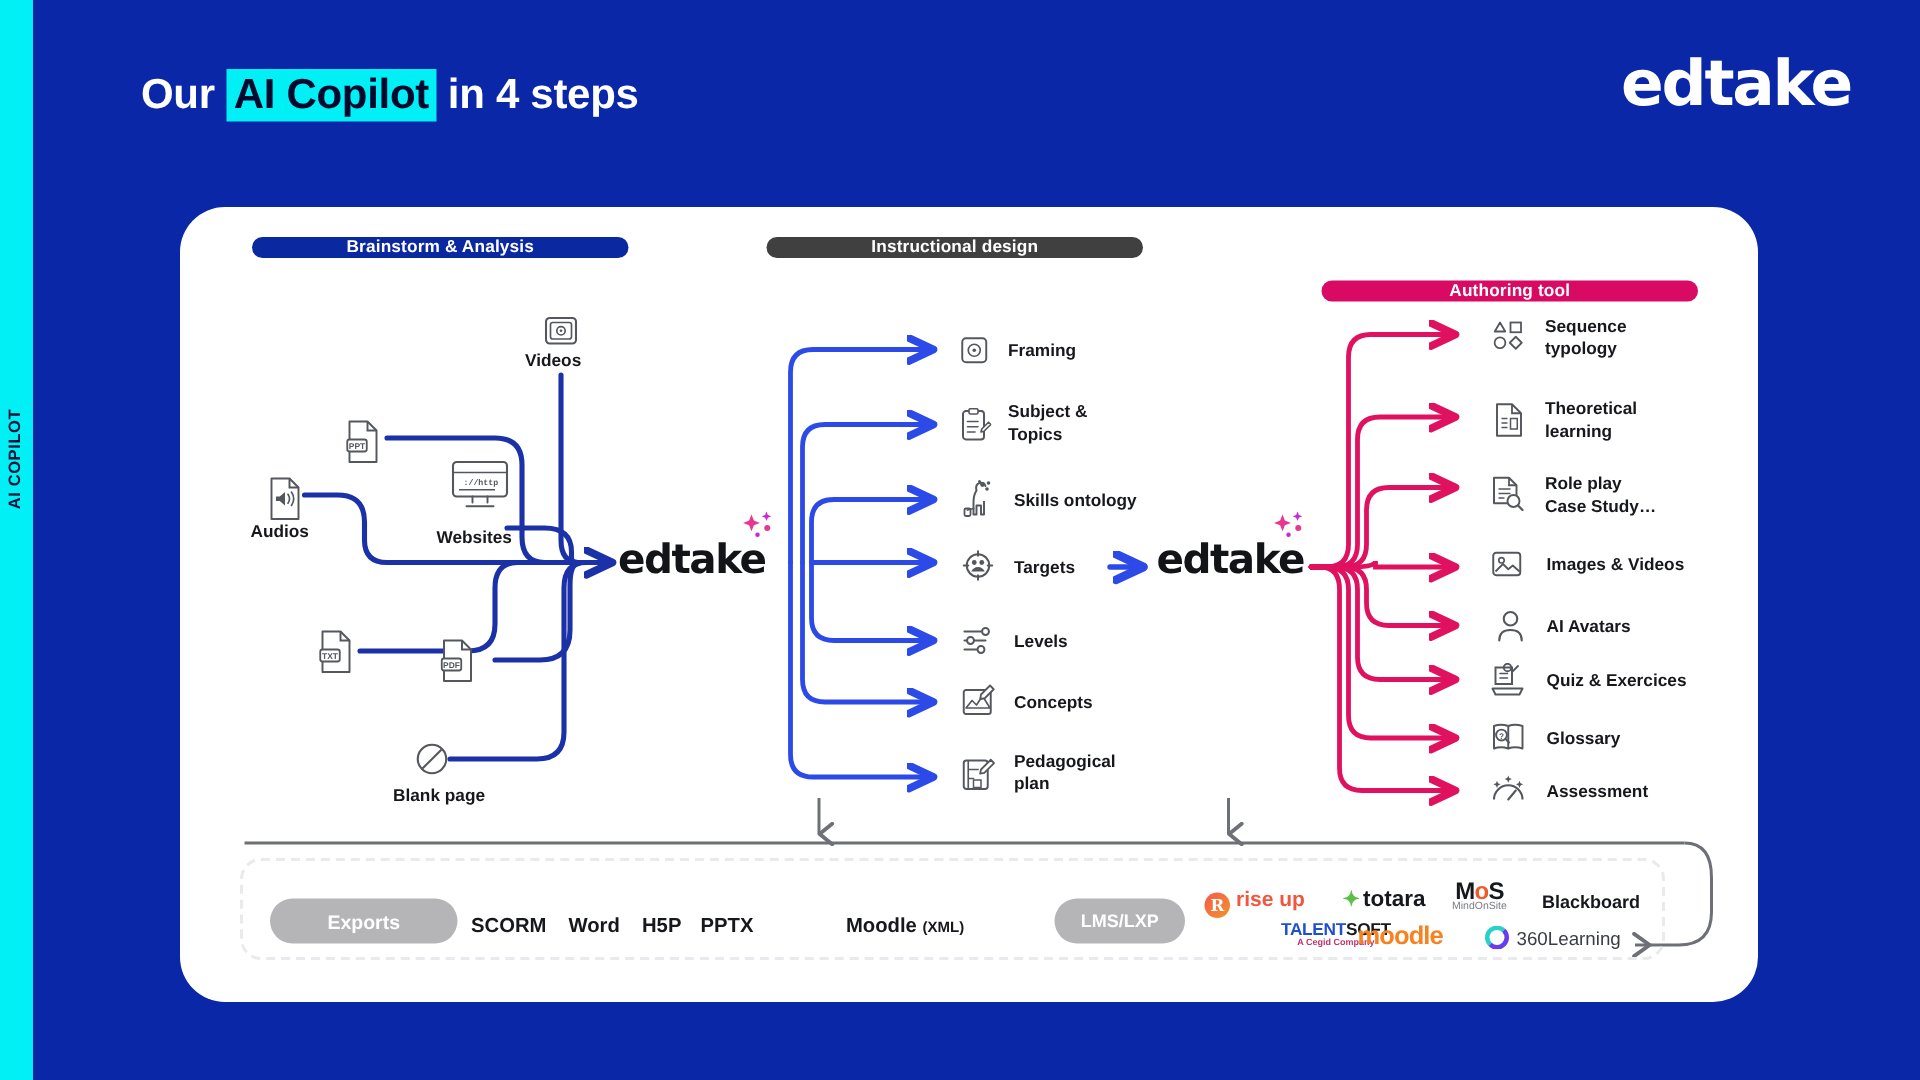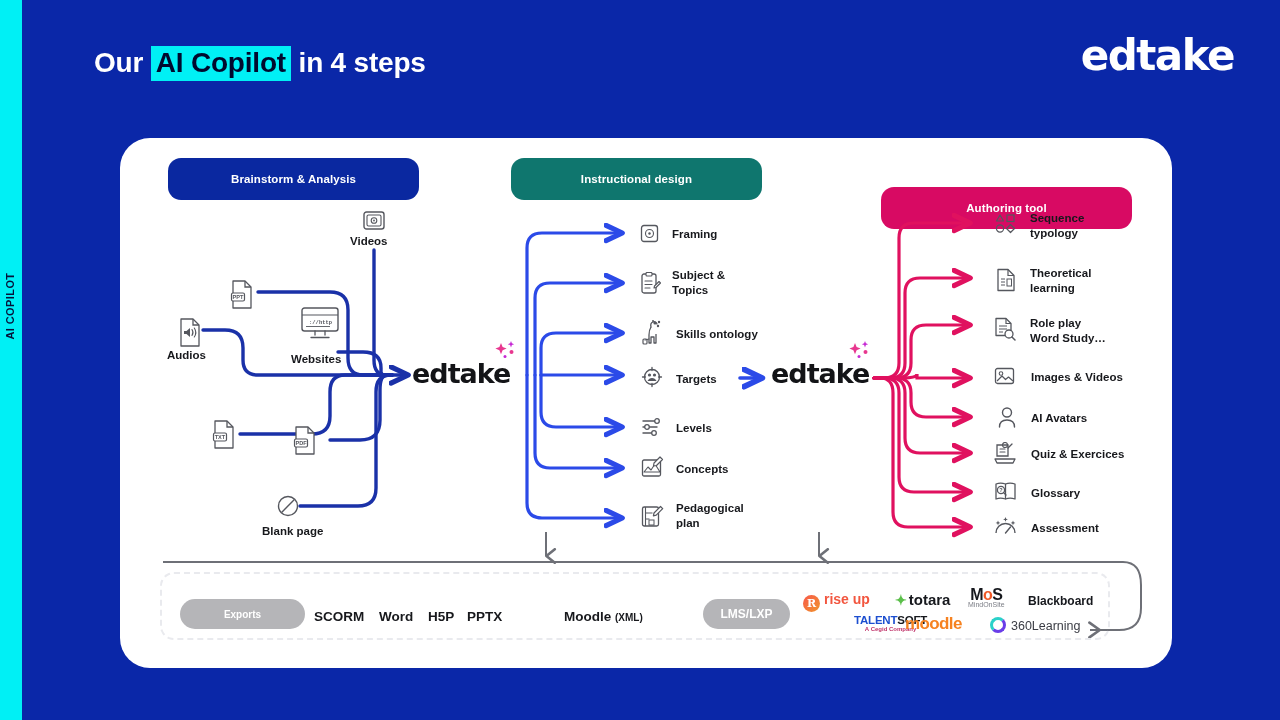--- a/index.html
+++ b/index.html
@@ -36,27 +36,27 @@
     letter-spacing: -1.5px; font-family: "DejaVu Sans", sans-serif;
   }
   
   #card {
     position: absolute; left: 120px; top: 138px;
     width: 1052px; height: 530px;
     background: #ffffff; border-radius: 30px;
   }
   
   .pill {
-    position: absolute; height: 42px; border-radius: 13px;
+    position: absolute; height: 14px; border-radius: 13px;
     color: #fff; font-size: 11.5px; font-weight: bold;
     display: flex; align-items: center; justify-content: center;
     letter-spacing: .1px;
   }
   #pill-brainstorm { left: 168px; top: 158px; width: 251px; background: #0a28a0; }
-  #pill-instructional { left: 511px; top: 158px; width: 251px; background: #0f766e; }
+  #pill-instructional { left: 511px; top: 158px; width: 251px; background: #404040; }
   #pill-authoring { left: 881px; top: 158px; width: 251px; background: #d80a63; margin-top: 29px; }
 
   
   #wires { position: absolute; left: 0; top: 0; width: 1280px; height: 720px; pointer-events: none; }
 
   
   .node-lbl {
     position: absolute; font-size: 11.5px; font-weight: bold;
     color: #17181c; line-height: 15px; white-space: pre-line;
   }
@@ -74,21 +74,21 @@
 
   
   #bottom-dash {
     position: absolute; left: 160px; top: 572px;
     width: 950px; height: 68px;
     border: 2px dashed #e9eaee; border-radius: 14px;
   }
   .gpill {
     position: absolute; height: 30px; border-radius: 15px;
     background: #b5b5b8; color: #ffffff;
-    font-size: 10px; font-weight: bold;
+    font-size: 13px; font-weight: bold;
     display: flex; align-items: center; justify-content: center;
   }
   #pill-exports { left: 180px; top: 599px; width: 125px; }
   #pill-lms { left: 703px; top: 599px; width: 87px; font-size: 12px; }
 
   .fmt {
     position: absolute; font-size: 13.5px; font-weight: bold; color: #17181c;
     white-space: nowrap;
   }
   .fmt .sub { font-size: 10px; }
@@ -390,21 +390,21 @@
 <div class="ic" style="left:994px;top:317px;">
   <svg width="22" height="24" viewBox="0 0 22 24">
       <path d="M2,1.5 h10 l5,5 v12 h-15 z" fill="none" stroke="#55575e" stroke-width="1.3" stroke-linejoin="round"></path>
       <path d="M12,1.5 v5 h5" fill="none" stroke="#55575e" stroke-width="1.2"></path>
       <path d="M5,9 h8 M5,12 h8 M5,15 h4" stroke="#55575e" stroke-width="1.05"></path>
       <circle cx="15" cy="17" r="4" fill="#fff" stroke="#55575e" stroke-width="1.3"></circle>
       <path d="M18,20 l3,3" stroke="#55575e" stroke-width="1.5" stroke-linecap="round"></path>
     </svg>
 </div>
 <div class="node-lbl" style="left:1030px;top:316px;">Role play
-Word Study…</div>
+Case Study…</div>
 
 <div class="ic" style="left:994px;top:366px;">
   <svg width="23" height="21" viewBox="0 0 23 21">
       <rect x="1.5" y="2.5" width="18" height="15" rx="2" fill="none" stroke="#55575e" stroke-width="1.3"></rect>
       <circle cx="7" cy="7.5" r="1.8" fill="none" stroke="#55575e" stroke-width="1.1"></circle>
       <path d="M3,15 l5,-5 l3.5,3.5 l3,-2.5 l4.5,4" fill="none" stroke="#55575e" stroke-width="1.2" stroke-linejoin="round"></path>
     </svg>
 </div>
 <div class="node-lbl" style="left:1031px;top:370px;">Images &amp; Videos</div>
 

